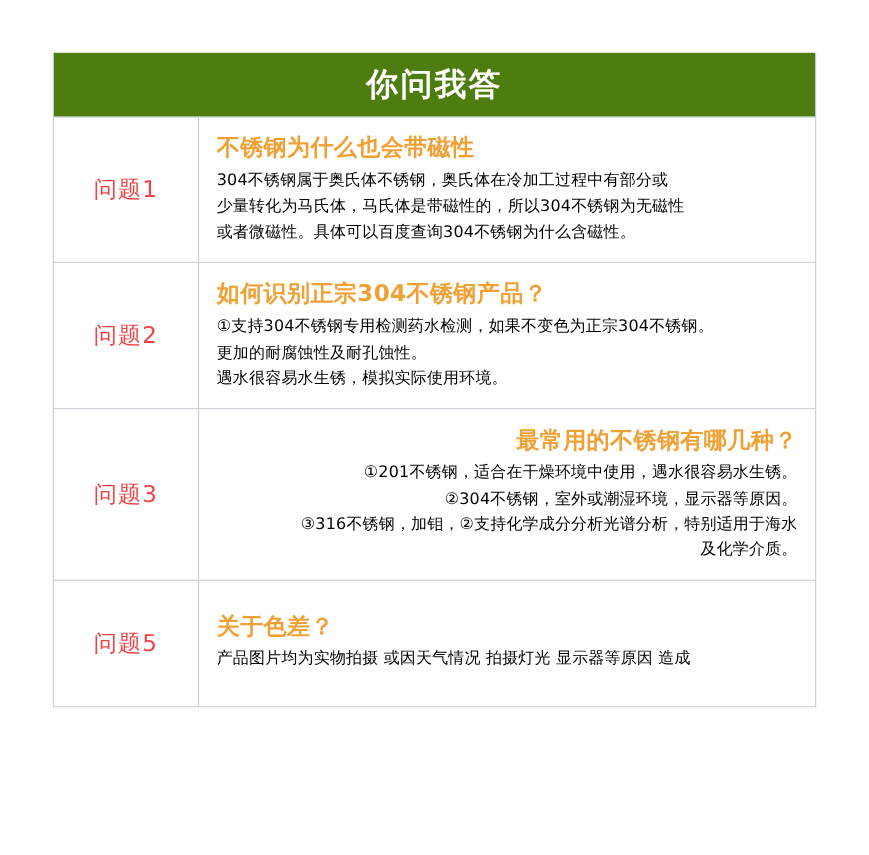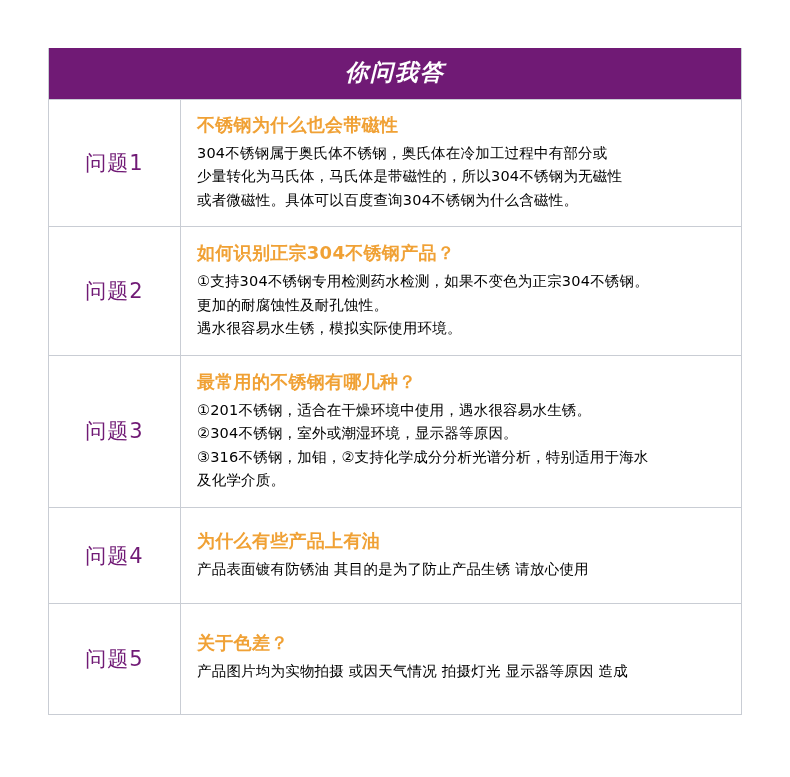--- a/index.html
+++ b/index.html
@@ -21,76 +21,75 @@
     background: #ffffff;
   }
   .faq {
     width: 694px;
     border: 1px solid #c9cdd4;
     border-top: none;
     box-sizing: border-box;
     background: #ffffff;
   }
   .faq-header {
-    background: #701a75;
+    background: #4d7c0f;
     color: #ffffff;
     text-align: center;
-    font-size: 23px;
+    font-size: 29px;
     font-weight: bold;
     letter-spacing: 2px;
     padding: 11px 0 12px 0;
     line-height: 1.2;
-    font-style: italic;
   }
   .faq-row {
     display: flex;
     border-top: 1px solid #c9cdd4;
     align-items: stretch;
   }
   .faq-row:first-of-type {
     border-top: none;
   }
   .faq-label {
     width: 131px;
     min-width: 131px;
     display: flex;
     align-items: center;
     justify-content: center;
     font-size: 21px;
-    color: #701a75;
+    color: #ef4444;
     letter-spacing: 1px;
     box-sizing: border-box;
     padding: 14px 4px;
   }
   .faq-body {
     flex: 1;
     border-left: 1px solid #c9cdd4;
     box-sizing: border-box;
     padding: 14px 16px 14px 16px;
   }
   .faq-q {
     color: #f0a135;
-    font-size: 18px;
+    font-size: 21px;
     font-weight: bold;
     line-height: 1.45;
     margin-bottom: 4px;
     letter-spacing: 0.3px;
   }
   .faq-a {
     color: #000000;
     font-size: 14.5px;
     line-height: 1.62;
     letter-spacing: 0.2px;
   }
   .faq-a .ln {
     display: block;
   }
   .row-1 .faq-body { padding-top: 12px; padding-bottom: 14px; }
   .row-2 .faq-body { padding-top: 13px; padding-bottom: 14px; }
-  .row-3 .faq-body { padding-top: 13px; padding-bottom: 14px; }
+  .row-3 .faq-body { padding-top: 13px; padding-bottom: 14px; text-align: right; }
   .row-4 .faq-body { padding-top: 20px; padding-bottom: 22px; }
   .row-5 .faq-body { padding-top: 26px; padding-bottom: 30px; }
 </style>
 </head>
 <body>
 
 <div class="page">
   <div class="faq">
 
     <div class="faq-header">你问我答</div>
@@ -125,29 +124,20 @@
         <div class="faq-q">最常用的不锈钢有哪几种？</div>
         <div class="faq-a">
           <span class="ln">①201不锈钢，适合在干燥环境中使用，遇水很容易水生锈。</span>
           <span class="ln">②304不锈钢，室外或潮湿环境，显示器等原因。</span>
           <span class="ln">③316不锈钢，加钼，②支持化学成分分析光谱分析，特别适用于海水</span>
           <span class="ln">及化学介质。</span>
         </div>
       </div>
     </div>
 
-    <div class="faq-row row-4">
-      <div class="faq-label">问题4</div>
-      <div class="faq-body">
-        <div class="faq-q">为什么有些产品上有油</div>
-        <div class="faq-a">
-          <span class="ln">产品表面镀有防锈油 其目的是为了防止产品生锈 请放心使用</span>
-        </div>
-      </div>
-    </div>
 
     <div class="faq-row row-5">
       <div class="faq-label">问题5</div>
       <div class="faq-body">
         <div class="faq-q">关于色差？</div>
         <div class="faq-a">
           <span class="ln">产品图片均为实物拍摄 或因天气情况 拍摄灯光 显示器等原因 造成</span>
         </div>
       </div>
     </div>

